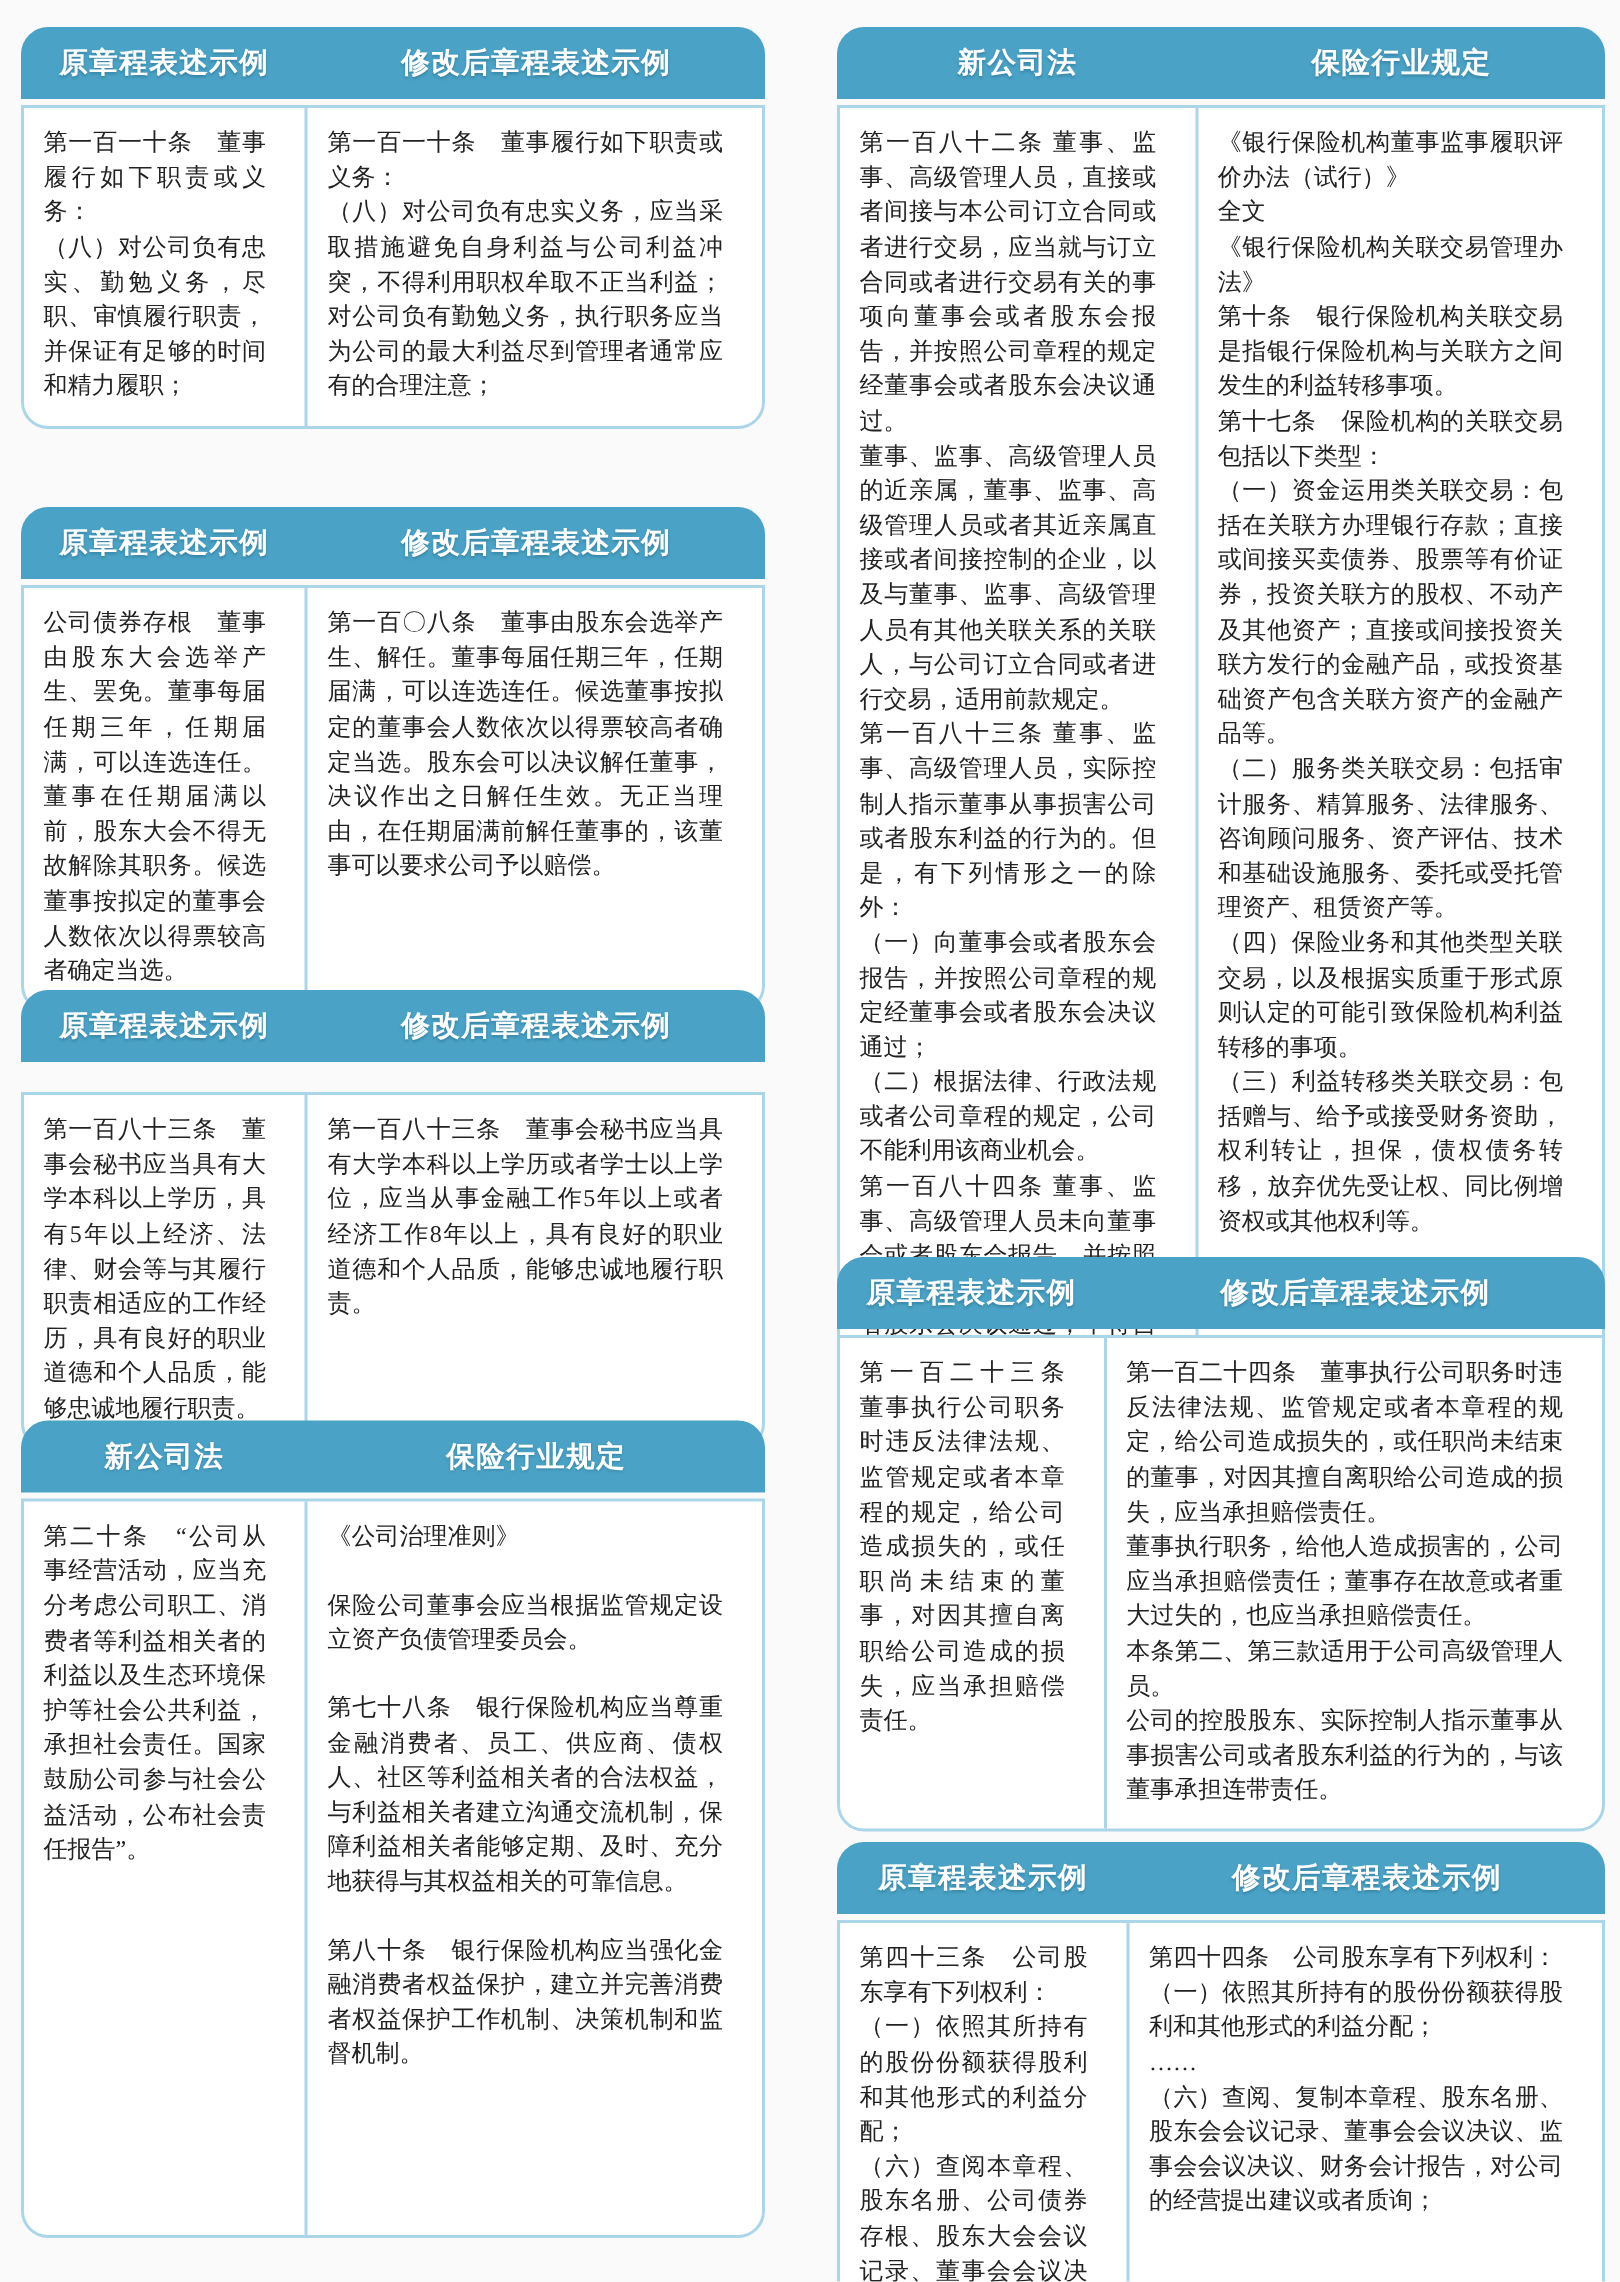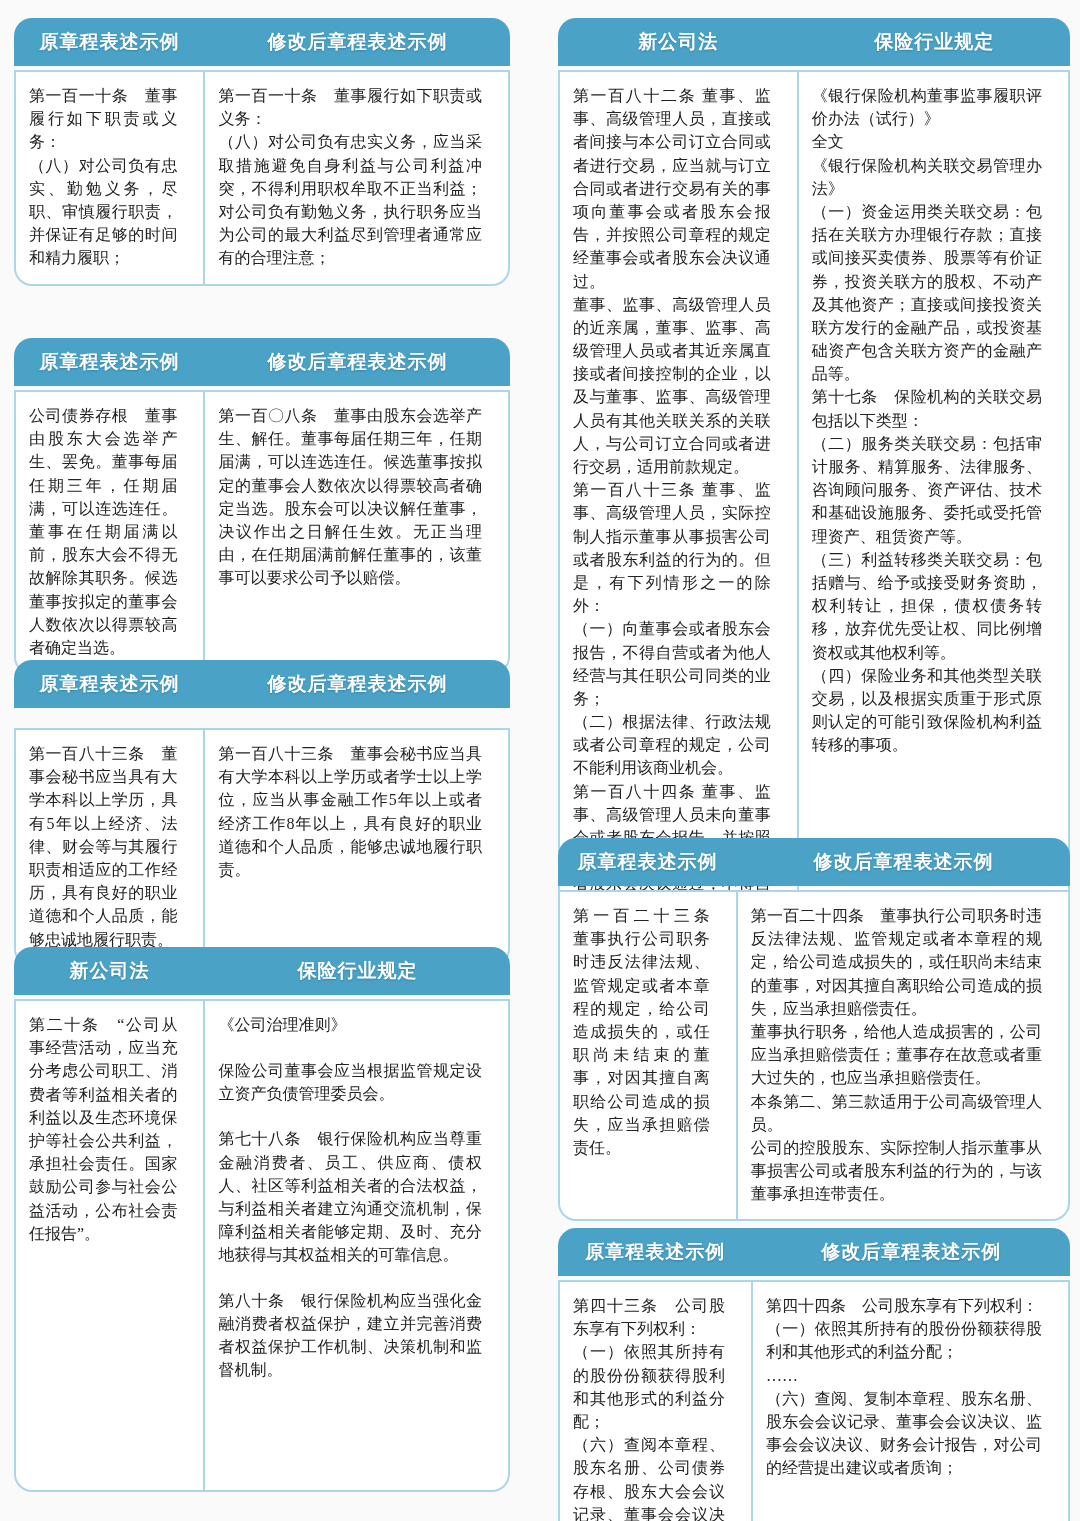--- a/index.html
+++ b/index.html
@@ -160,33 +160,34 @@
   <div class="card c-r1">
     <div class="header">
       <div class="hcell hcell-left">新公司法</div>
       <div class="hcell hcell-right">保险行业规定</div>
     </div>
     <div class="body">
       <div class="cell cell-left">
           <p>第一百八十二条 董事、监事、高级管理人员，直接或者间接与本公司订立合同或者进行交易，应当就与订立合同或者进行交易有关的事项向董事会或者股东会报告，并按照公司章程的规定经董事会或者股东会决议通过。</p>
           <p>董事、监事、高级管理人员的近亲属，董事、监事、高级管理人员或者其近亲属直接或者间接控制的企业，以及与董事、监事、高级管理人员有其他关联关系的关联人，与公司订立合同或者进行交易，适用前款规定。</p>
           <p>第一百八十三条 董事、监事、高级管理人员，实际控制人指示董事从事损害公司或者股东利益的行为的。但是，有下列情形之一的除外：</p>
-          <p>（一）向董事会或者股东会报告，不得自营或者为他人经营与其任职公司同类的业务；</p>
+          <p>（一）向董事会或者股东会报告，并按照公司章程的规定经董事会或者股东会决议通过；</p>
           <p>（二）根据法律、行政法规或者公司章程的规定，公司不能利用该商业机会。</p>
           <p>第一百八十四条 董事、监事、高级管理人员未向董事会或者股东会报告，并按照公司章程的规定经董事会或者股东会决议通过，不得自营或者为他人经营与其任职公司同类的业务。</p>
         </div>
       <div class="cell cell-right">
           <p>《银行保险机构董事监事履职评价办法（试行）》</p>
           <p>全文</p>
           <p>《银行保险机构关联交易管理办法》</p>
+          <p>第十条　银行保险机构关联交易是指银行保险机构与关联方之间发生的利益转移事项。</p>
+          <p>第十七条　保险机构的关联交易包括以下类型：</p>
           <p>（一）资金运用类关联交易：包括在关联方办理银行存款；直接或间接买卖债券、股票等有价证券，投资关联方的股权、不动产及其他资产；直接或间接投资关联方发行的金融产品，或投资基础资产包含关联方资产的金融产品等。</p>
-          <p>第十七条　保险机构的关联交易包括以下类型：</p>
           <p>（二）服务类关联交易：包括审计服务、精算服务、法律服务、咨询顾问服务、资产评估、技术和基础设施服务、委托或受托管理资产、租赁资产等。</p>
+          <p>（四）保险业务和其他类型关联交易，以及根据实质重于形式原则认定的可能引致保险机构利益转移的事项。</p>
           <p>（三）利益转移类关联交易：包括赠与、给予或接受财务资助，权利转让，担保，债权债务转移，放弃优先受让权、同比例增资权或其他权利等。</p>
-          <p>（四）保险业务和其他类型关联交易，以及根据实质重于形式原则认定的可能引致保险机构利益转移的事项。</p>
         </div>
     </div>
   </div>
 
   <div class="card c-r2">
     <div class="header">
       <div class="hcell hcell-left">原章程表述示例</div>
       <div class="hcell hcell-right">修改后章程表述示例</div>
     </div>
     <div class="body">

